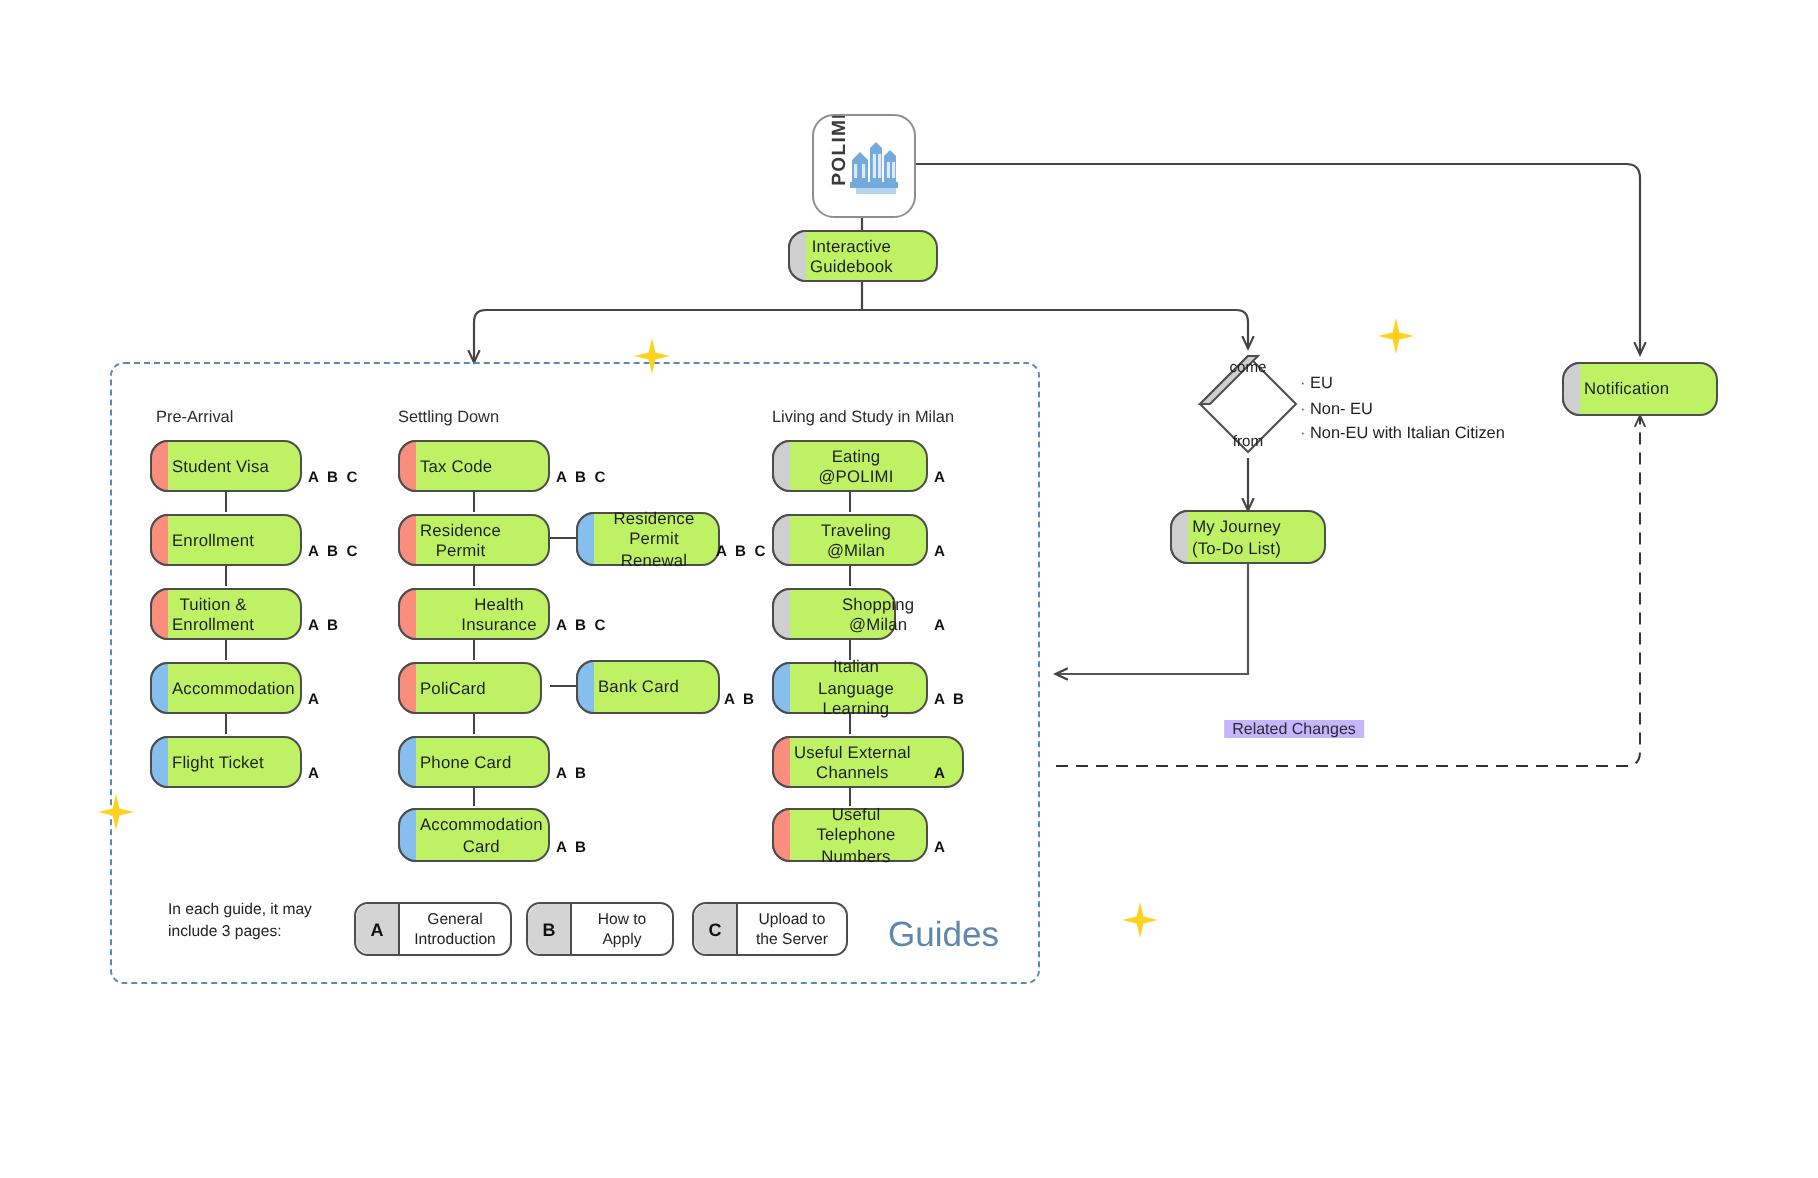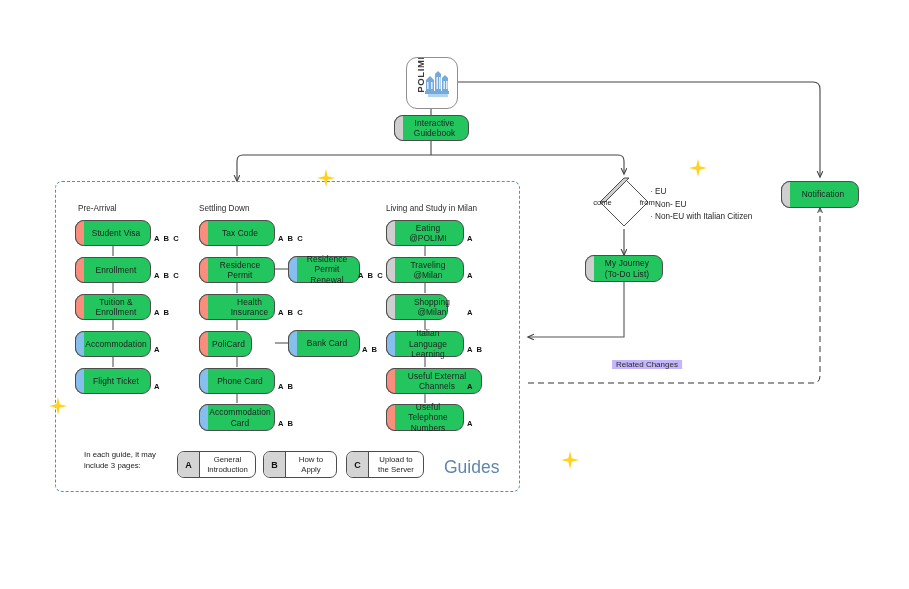--- a/index.html
+++ b/index.html
@@ -18,26 +18,25 @@
     position:absolute;
     left:0;top:0;
     width:909px;height:589px;
     pointer-events:none;
   }
 
   
   .node{
     position:absolute;
     box-sizing:border-box;
-    background:#22c55e;
+    background:#bef264;
     border:1px solid #4d4d4d;
     border-radius:9px;
     display:flex;
     align-items:center;
-    justify-content:center;
     text-align:center;
     font-size:8.4px;
     line-height:10.5px;
     color:#1f1f1f;
     letter-spacing:.1px;
     z-index:3;
   }
   .node .lbl{padding:0 4px 0 10px;}
   
   .node .spine{
@@ -155,21 +154,21 @@
   
   #diamond-wrap{
     position:absolute;
     left:598px; top:176px;
     width:52px; height:52px;
     z-index:3;
   }
   #diamond-wrap .dtxt{
     position:absolute;
     left:0;top:0;width:52px;height:52px;
-    display:flex;flex-direction:row;
+    display:flex;flex-direction:column;
     align-items:center;justify-content:center;
     font-size:7.6px;line-height:9px;color:#1f1f1f;
     text-align:center;
     gap:28px;
   }
   #bullets{
     position:absolute;
     left:650px; top:186px;
     font-size:8.2px;
     line-height:12.6px;
@@ -400,21 +399,21 @@
       <span>Permit Renewal</span>
     </span>
   </div>
 
   <div class="node" style="left:199px;top:294px;width:76px;height:26px;padding-left:19px;">
     <span class="spine mandatory"></span>
     <span class="lbl"><span>Health Insurance</span></span>
   </div>
   <div class="tags" style="left:278px;top:308px;">A B C</div>
 
-  <div class="node" style="left:199px;top:331px;width:53px;height:26px;">
+  <div class="node" style="left:199px;top:331px;width:72px;height:26px;">
     <span class="spine mandatory"></span>
     <span class="lbl"><span>PoliCard</span></span>
   </div>
 
   <div class="node" style="left:288px;top:330px;width:72px;height:27px;">
     <span class="spine optional"></span>
     <span class="lbl"><span>Bank Card</span></span>
   </div>
   <div class="tags" style="left:362px;top:345px;">A B</div>
 

